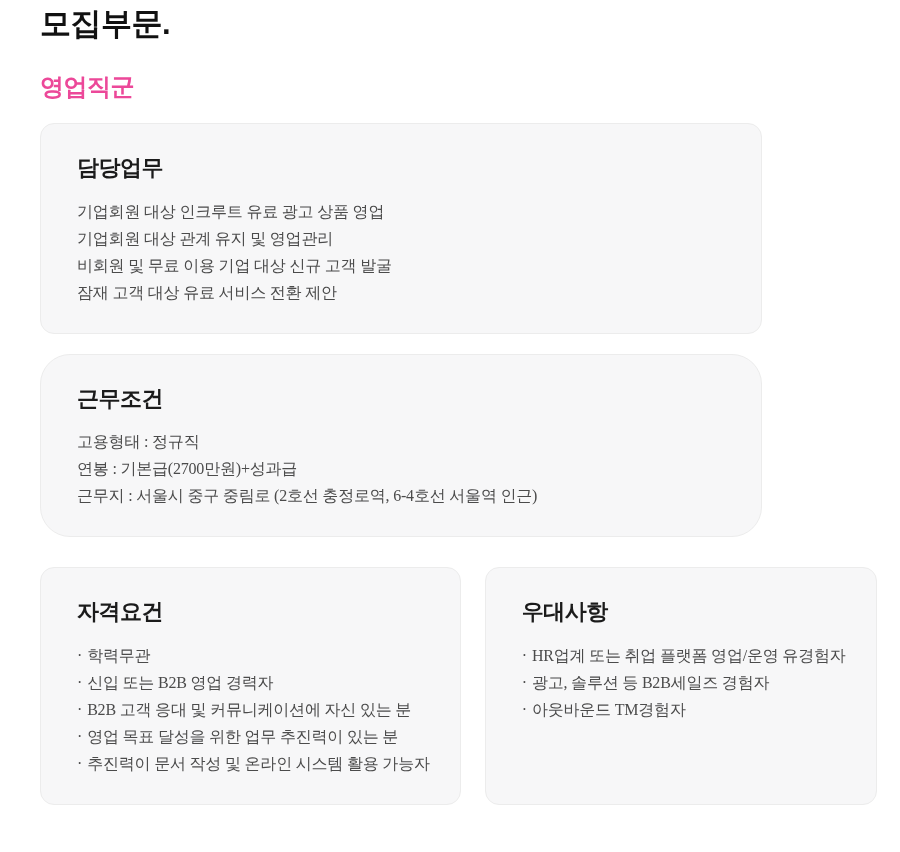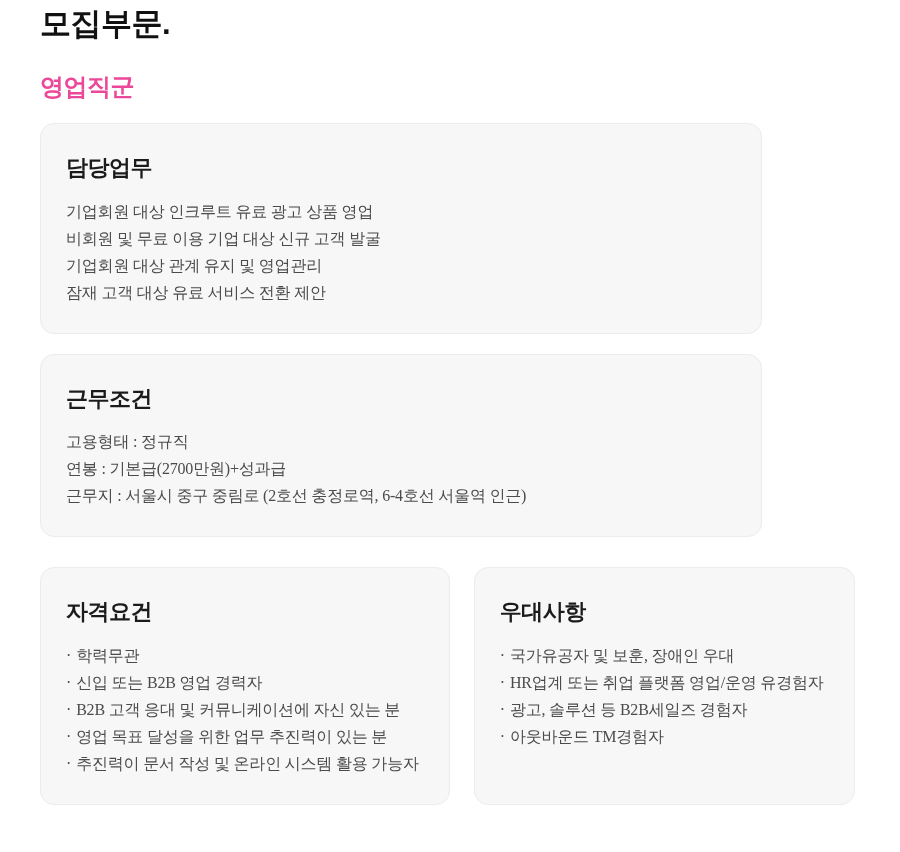--- a/index.html
+++ b/index.html
@@ -29,25 +29,25 @@
     font-size: 24px;
     font-weight: 800;
     letter-spacing: -0.5px;
     color: #ec4899;
     line-height: 1.15;
   }
   .card {
     background: #F7F7F8;
     border: 1px solid #ECECEC;
     border-radius: 14px;
-    padding: 30px 30px 27px 25px;
+    padding: 30px 30px 27px 36px;
     box-sizing: border-box;
   }
   .card-first { margin-top: 23px; }
-  .card-gap { margin-top: 20px; }
+  .card-gap { margin-top: 20px; border-radius: 30px; }
   .card-title {
     margin: 0 0 15px 0;
     font-size: 22px;
     font-weight: 700;
     letter-spacing: -0.5px;
     color: #1B1B1B;
     line-height: 1.3;
   }
   .card-line {
     font-size: 16px;
@@ -74,22 +74,22 @@
 
 <div class="container">
 
   <h1 class="page-title">모집부문.</h1>
 
   <h2 class="section-title">영업직군</h2>
 
   <div class="card card-first">
     <h3 class="card-title">담당업무</h3>
     <div class="card-line">기업회원 대상 인크루트 유료 광고 상품 영업</div>
+    <div class="card-line">기업회원 대상 관계 유지 및 영업관리</div>
     <div class="card-line">비회원 및 무료 이용 기업 대상 신규 고객 발굴</div>
-    <div class="card-line">기업회원 대상 관계 유지 및 영업관리</div>
     <div class="card-line">잠재 고객 대상 유료 서비스 전환 제안</div>
   </div>
 
   <div class="card card-gap">
     <h3 class="card-title">근무조건</h3>
     <div class="card-line">고용형태 : 정규직</div>
     <div class="card-line">연봉 : 기본급(2700만원)+성과급</div>
     <div class="card-line">근무지 : 서울시 중구 중림로 (2호선 충정로역, 6-4호선 서울역 인근)</div>
   </div>
 
@@ -99,21 +99,20 @@
       <h3 class="card-title">자격요건</h3>
       <div class="card-line"><span class="bullet">·</span><span>학력무관</span></div>
       <div class="card-line"><span class="bullet">·</span><span>신입 또는 B2B 영업 경력자</span></div>
       <div class="card-line"><span class="bullet">·</span><span>B2B 고객 응대 및 커뮤니케이션에 자신 있는 분</span></div>
       <div class="card-line"><span class="bullet">·</span><span>영업 목표 달성을 위한 업무 추진력이 있는 분</span></div>
       <div class="card-line"><span class="bullet">·</span><span>추진력이 문서 작성 및 온라인 시스템 활용 가능자</span></div>
     </div>
 
     <div class="card">
       <h3 class="card-title">우대사항</h3>
-      <div class="card-line"><span class="bullet">·</span><span>국가유공자 및 보훈, 장애인 우대</span></div>
       <div class="card-line"><span class="bullet">·</span><span>HR업계 또는 취업 플랫폼 영업/운영 유경험자</span></div>
       <div class="card-line"><span class="bullet">·</span><span>광고, 솔루션 등 B2B세일즈 경험자</span></div>
       <div class="card-line"><span class="bullet">·</span><span>아웃바운드 TM경험자</span></div>
     </div>
 
   </div>
 
 </div>
 
 </body></html>

